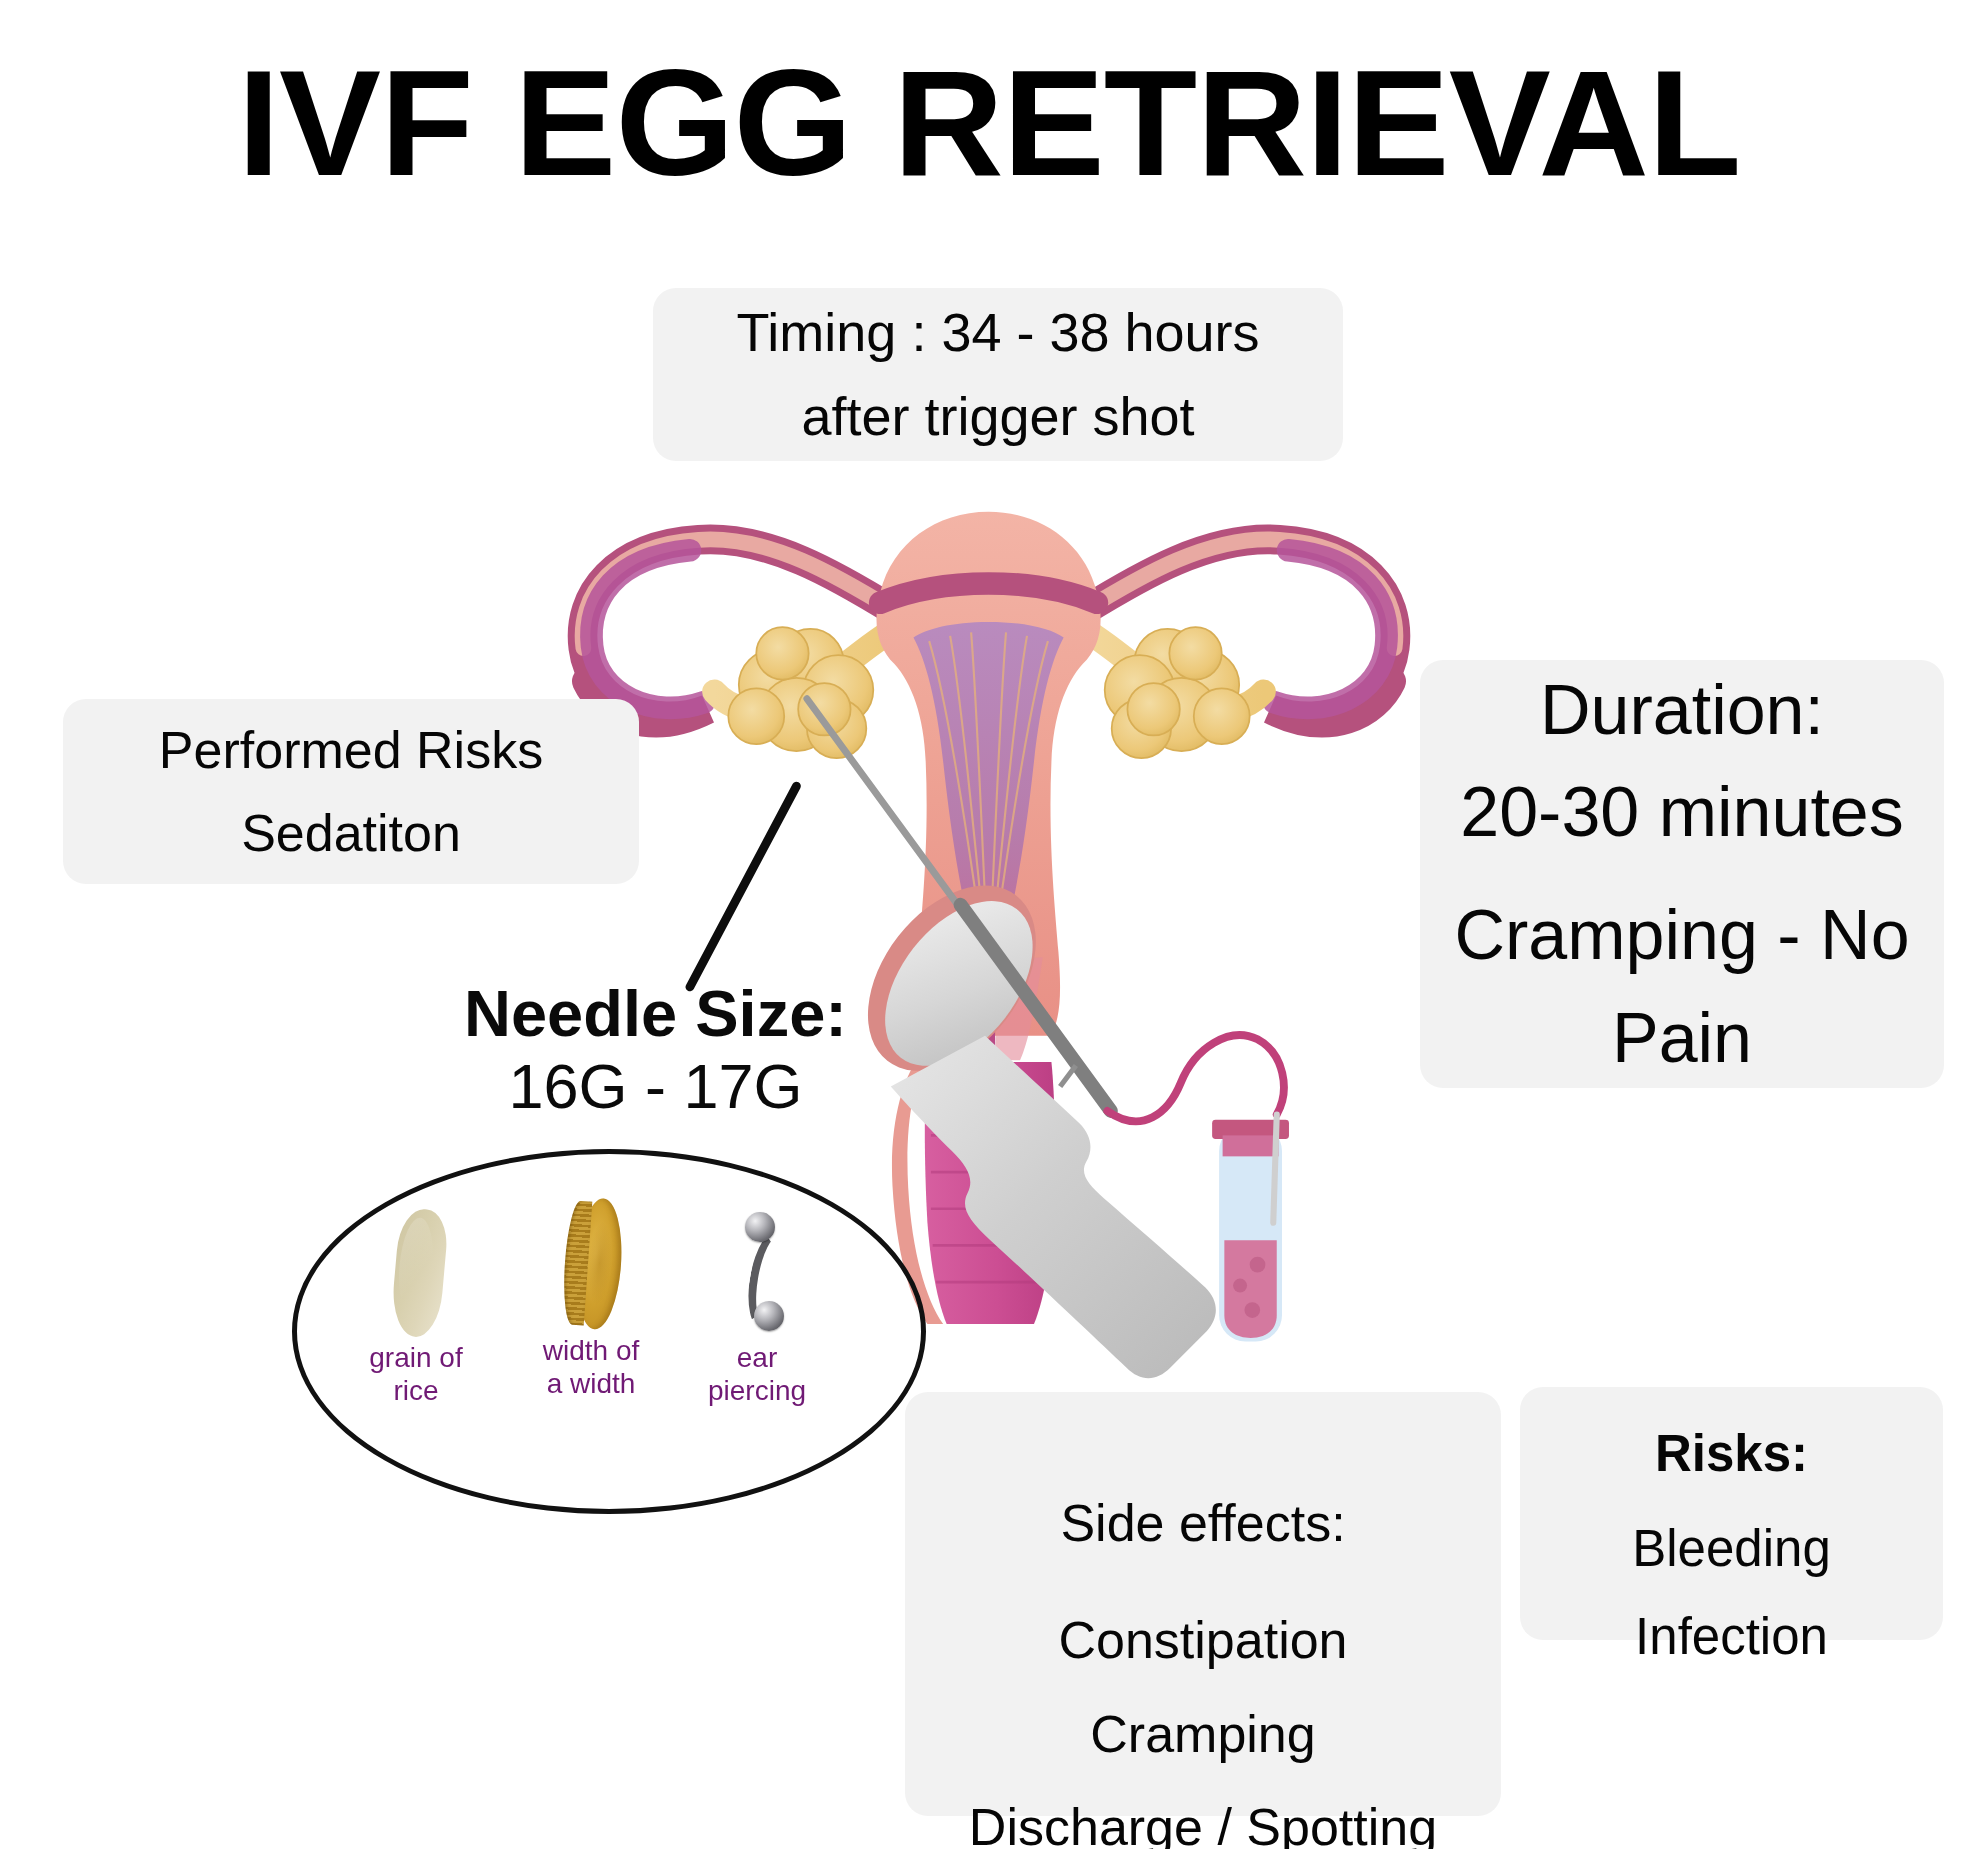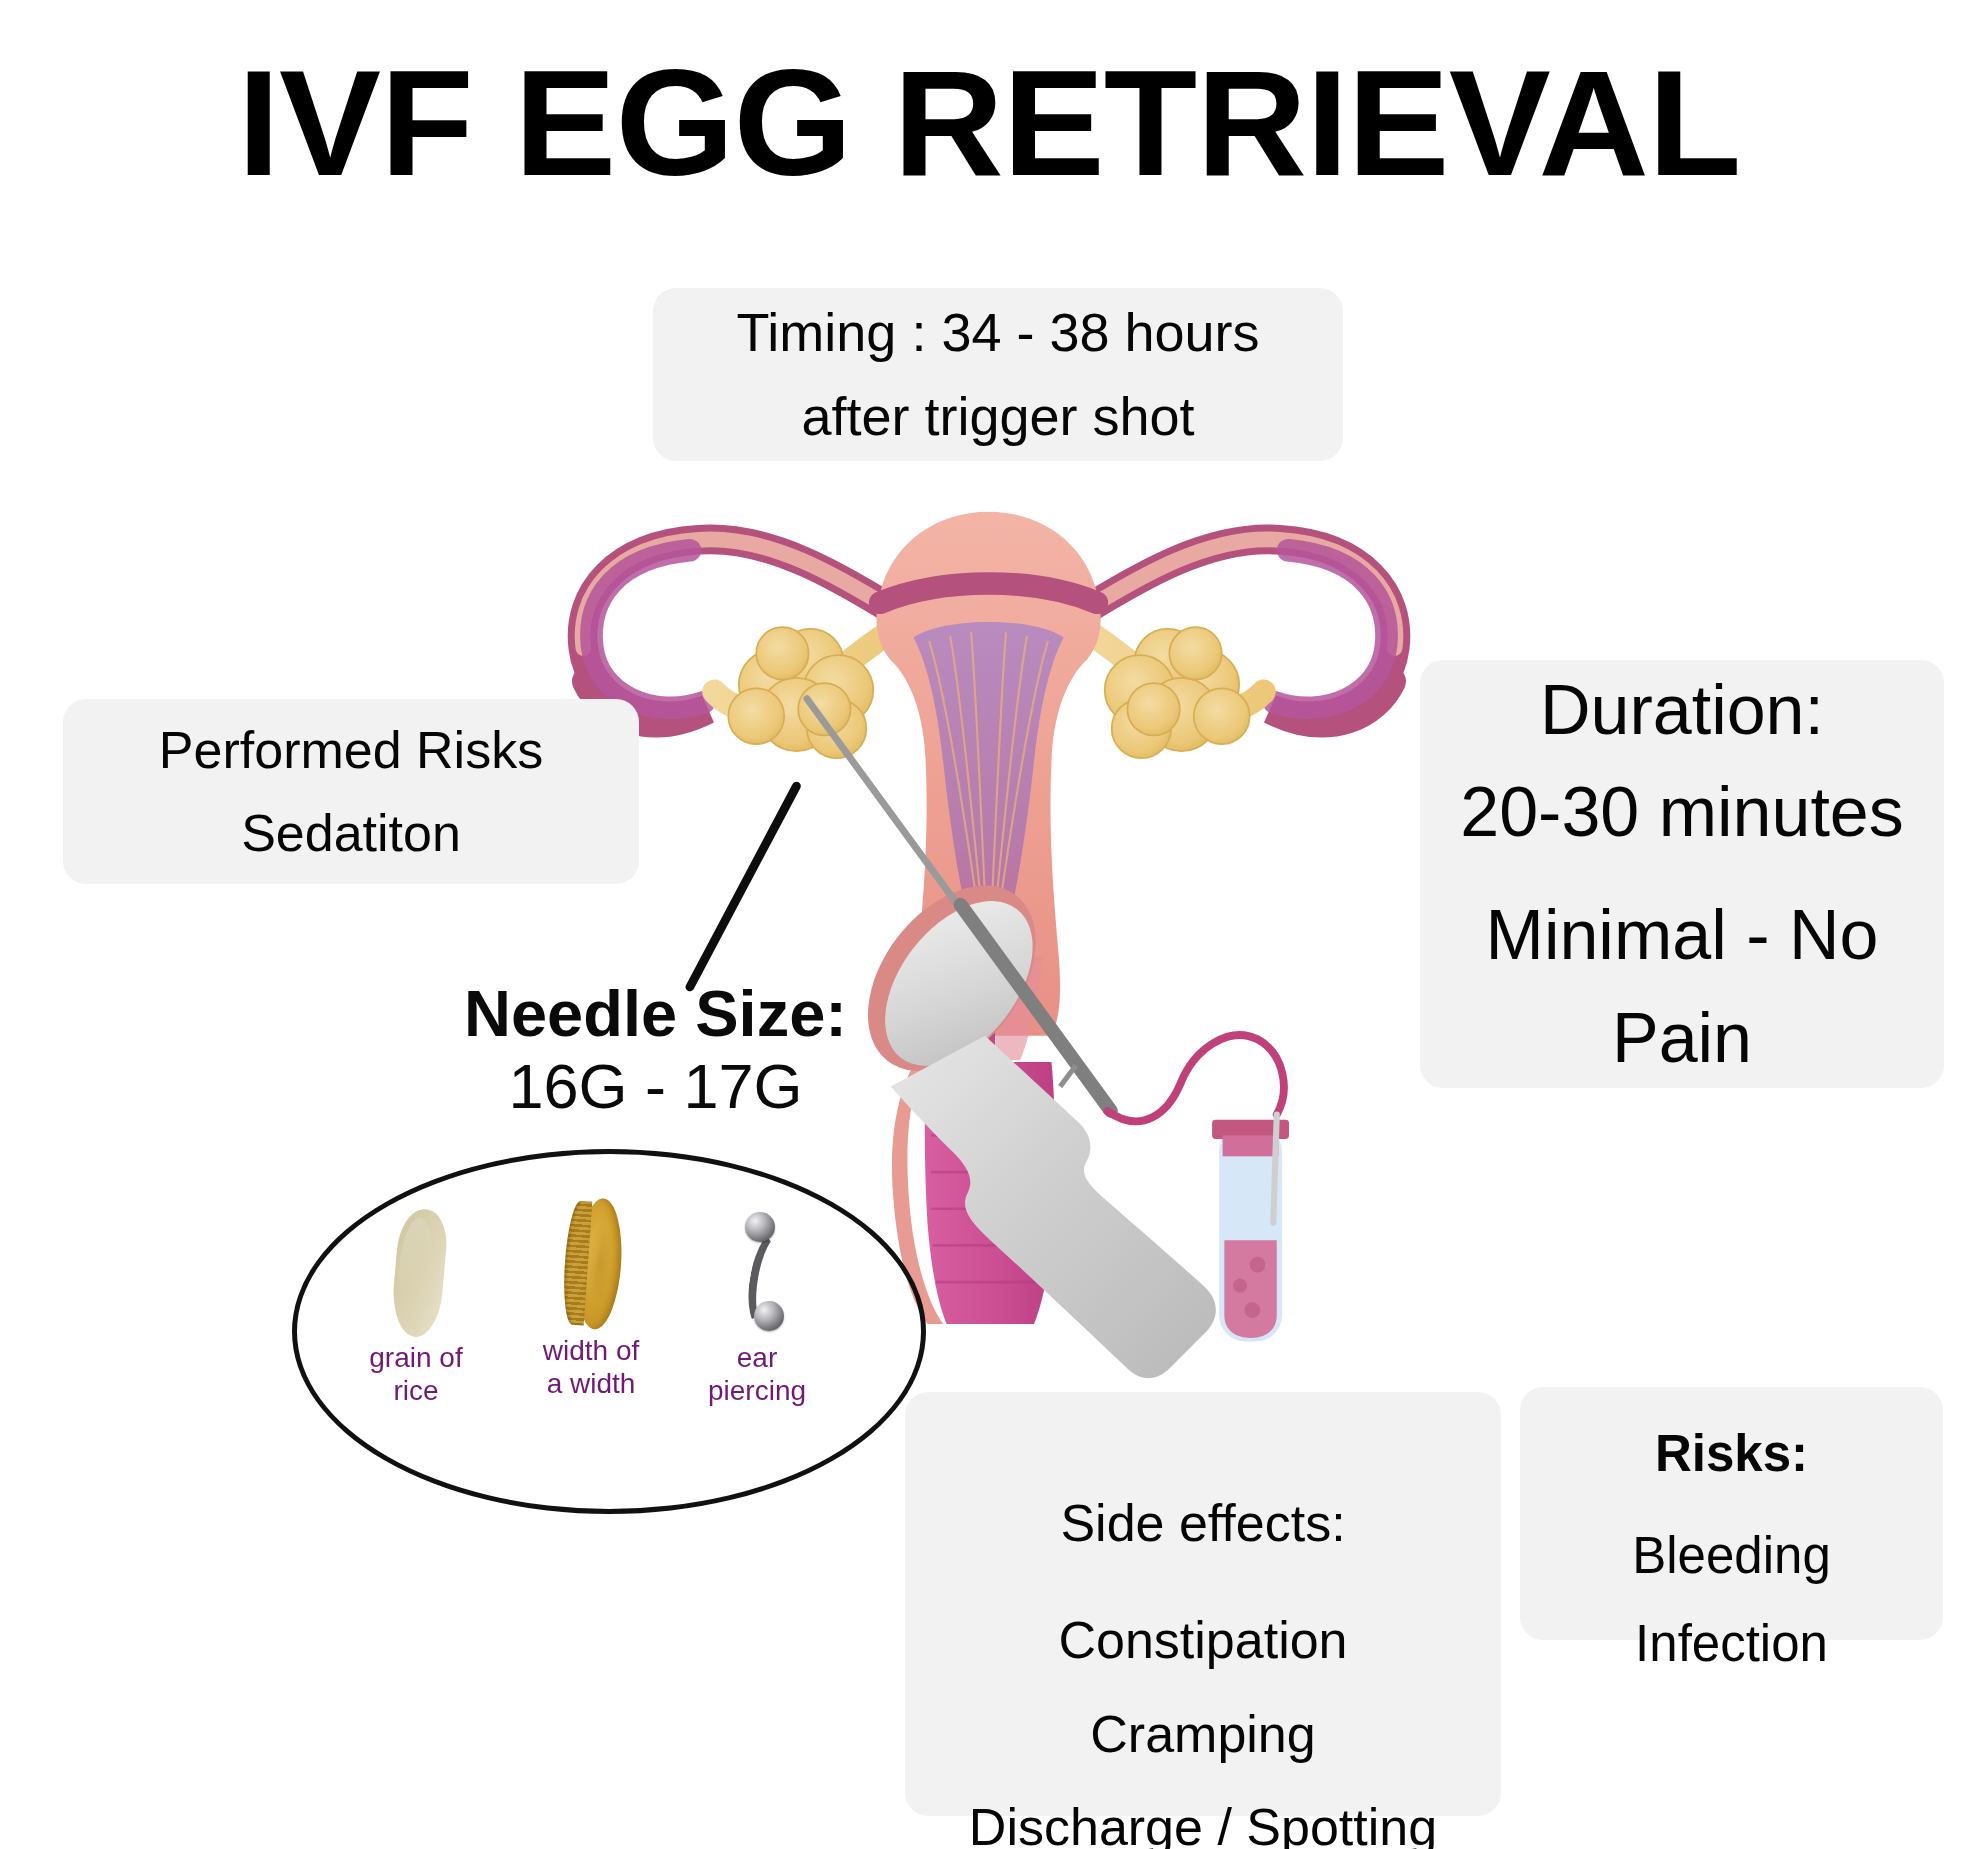--- a/index.html
+++ b/index.html
@@ -102,21 +102,21 @@
     left: 1520px;  top: 1387px;  width: 423px;  height: 253px;
     font-size: 51px;
     line-height: 1.32;
     font-weight: 400;
     padding: 8.7px 3.5px;
     justify-content: flex-start;
     padding-top: 33px;
   }
   #box-risks .bx-head {
     font-weight: 700;
-    margin-bottom: 15px;
+    margin-bottom: 8px;
   }
 
   
   #needle-caption {
     position: absolute;
     left: 376px;
     top: 980px;
     width: 559px;
     text-align: center;
     color: #0a0a0a;
@@ -424,21 +424,21 @@
 
   <div class="info-box" id="box-sedation">
     <span class="bx-line">Performed Risks</span>
     <span class="bx-line">Sedatiton</span>
   </div>
 
   <div class="info-box" id="box-duration">
     <span class="bx-line">Duration:</span>
     <span class="bx-line">20-30 minutes</span>
     <span class="gap"></span>
-    <span class="bx-line">Minimal - No</span>
+    <span class="bx-line">Cramping - No</span>
     <span class="bx-line">Pain</span>
   </div>
 
   <div class="info-box" id="box-side">
     <span class="bx-line bx-head">Side effects:</span>
     <span class="bx-line">Constipation</span>
     <span class="bx-line">Cramping</span>
     <span class="bx-line">Discharge / Spotting</span>
   </div>
 

